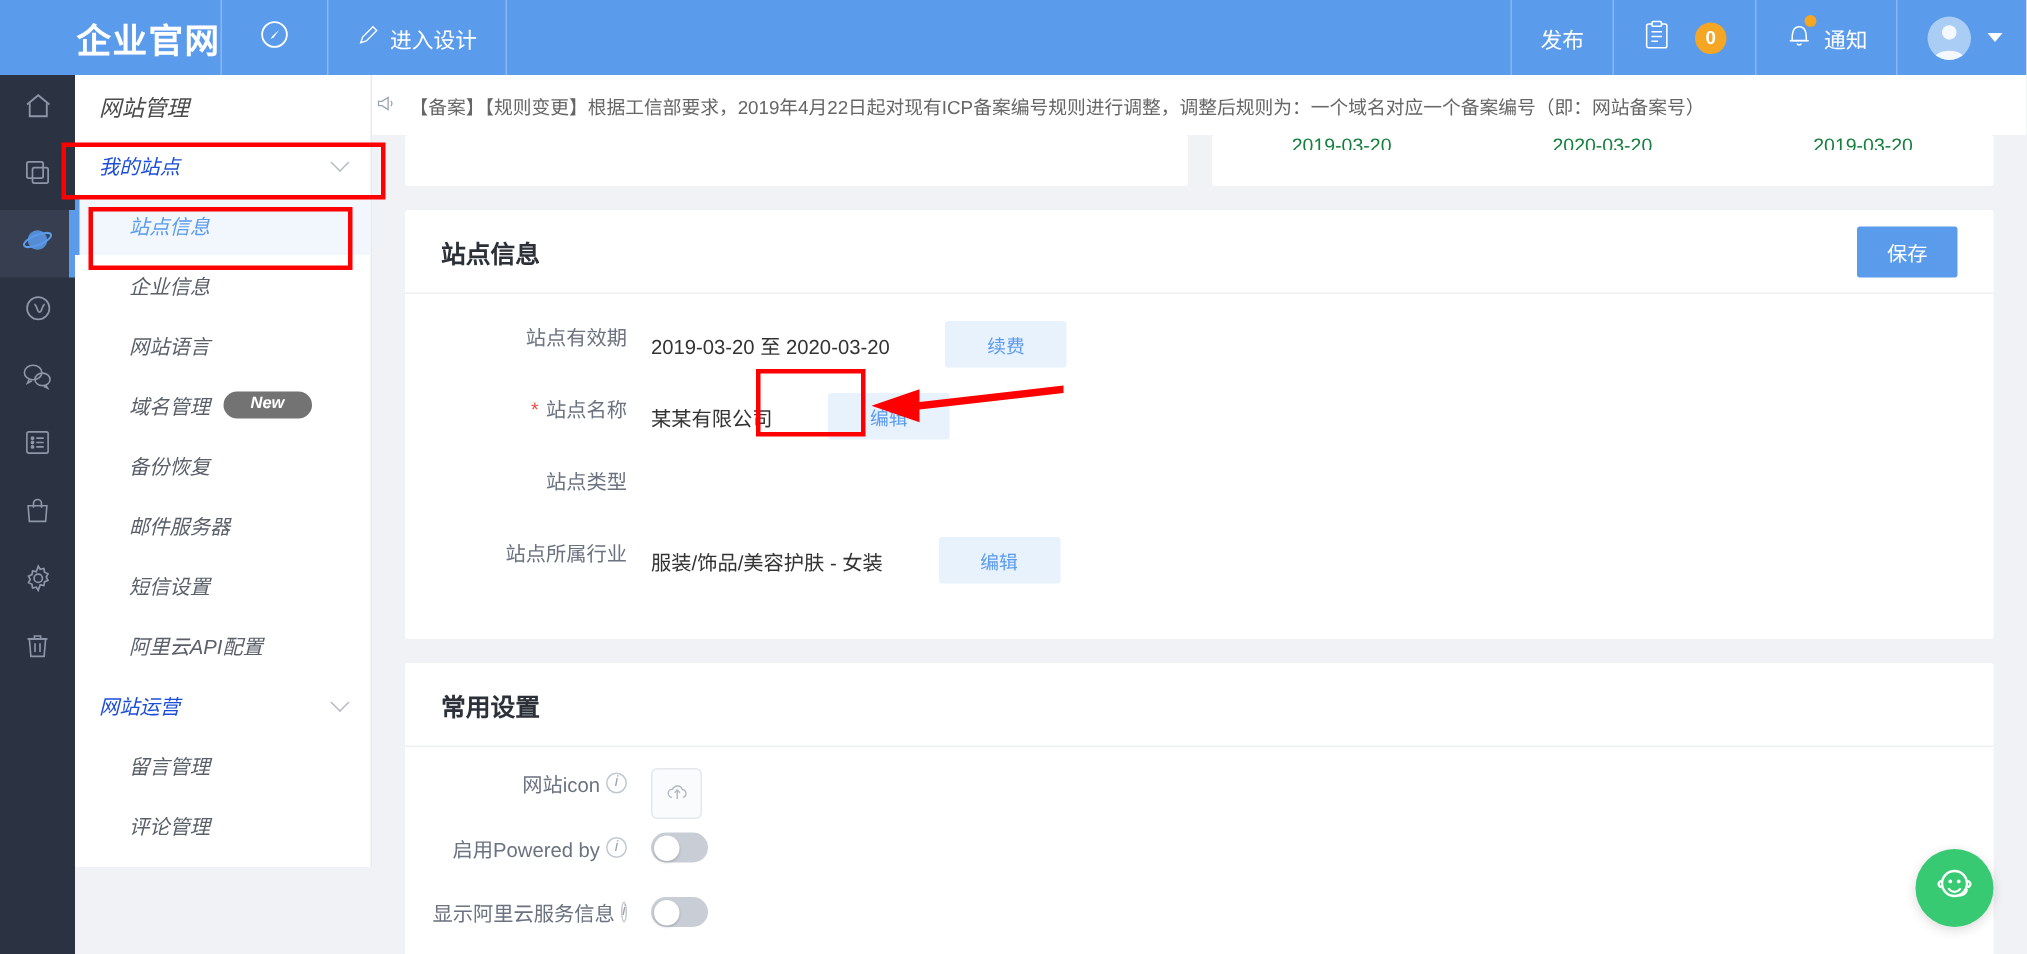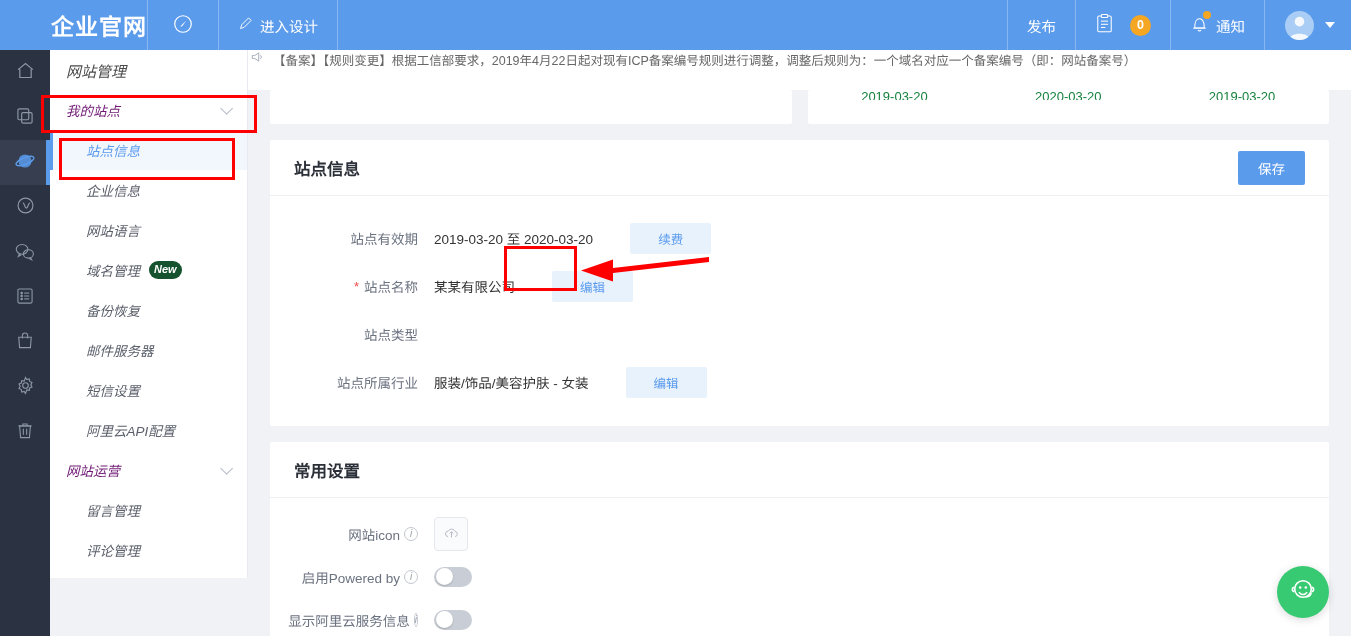--- a/index.html
+++ b/index.html
@@ -72,58 +72,58 @@
   .rail-item.active { background: #363e50; color: #5b9bec; }
   .rail-item.active::after {
     content: ""; position: absolute; right: 0; top: 0;
     width: 4px; height: 100%; background: #5b9bec;
   }
 
   
   .announce {
     position: absolute; top: 50px; left: 50px;
     width: 1301px; height: 40px; background: #fff;
-    display: flex; align-items: flex-start; gap: 9px;
+    display: flex; align-items: center; gap: 9px;
     padding: 0 20px 0 200px; z-index: 12;
     font-size: 12.5px; color: #666; white-space: nowrap; overflow: hidden;
   }
   .announce .horn { color: #9aa3b0; flex: none; }
 
   
   .sidebar {
     position: absolute; top: 50px; left: 50px;
     width: 198px; height: 528px; background: #fff;
     border-right: 1px solid #e8eaef; z-index: 15; overflow: hidden; font-style: italic;
   }
   .side-title {
     height: 40px; display: flex; align-items: center;
     padding: 0 0 0 16px; font-size: 15px; color: #4a4a4a;
   }
   .grp {
     height: 40px; display: flex; align-items: center;
     justify-content: space-between; padding: 0 18px 0 16px;
-    font-size: 13.5px; color: #701a75; cursor: pointer;
+    font-size: 13.5px; color: #1d4ed8; cursor: pointer;
   }
   .chev {
     width: 9px; height: 9px; border-right: 1.6px solid #b5bbc6;
     border-bottom: 1.6px solid #b5bbc6; transform: rotate(45deg) translateY(-3px);
   }
   .side-item {
     position: relative; height: 40px; display: flex; align-items: center;
     padding-left: 36px; font-size: 13.5px; color: #5a5f6a; cursor: pointer;
   }
   .side-item.active { background: #f2f7fe; color: #5b9bec; }
   .side-item.active::before {
     content: ""; position: absolute; left: 0; top: 0;
     width: 3px; height: 100%; background: #5b9bec;
   }
   .tag-new {
-    margin-left: 9px; background: #14532d; color: #fff;
+    margin-left: 9px; background: #737373; color: #fff;
     font-size: 11px; font-weight: bold; border-radius: 9px;
-    padding: 2px 5px; line-height: 1.2;
+    padding: 2px 18px; line-height: 1.2;
   }
 
   
   .main {
     position: absolute; top: 90px; left: 248px;
     width: 1103px; height: 546px; background: #f0f2f5;
     padding: 0 22px; overflow: hidden;
   }
   .card { background: #fff; border-radius: 2px; margin-bottom: 16px; }
   .stub-row {
@@ -140,21 +140,21 @@
     border-bottom: 1px solid #edeff3;
   }
   .card-title { font-size: 16.5px; font-weight: bold; color: #2c3038; }
   .btn-primary {
     background: #5b9bec; color: #fff; border: none; border-radius: 2px;
     font-size: 13.5px; padding: 7px 20px; cursor: pointer;
     font-family: inherit;
   }
   .card-body { padding: 18px 24px 20px; }
 
-  .frow { display: flex; align-items: center; min-height: 48px; }
+  .frow { display: flex; align-items: flex-start; min-height: 48px; }
   .flabel {
     width: 140px; text-align: right; padding-right: 16px;
     font-size: 13.5px; color: #6b7280; white-space: nowrap;
     display: flex; align-items: center; justify-content: flex-end; gap: 4px;
   }
   .req { color: #f04b46; margin-right: 1px; font-size: 13px; }
   .fval { font-size: 13.5px; color: #333; display: flex; align-items: center; gap: 23px; }
   .link-btn {
     background: #e8f2fd; color: #5b9bec; border: none; border-radius: 2px;
     font-size: 12.5px; padding: 6px 28px; margin-left: 14px; cursor: pointer;

